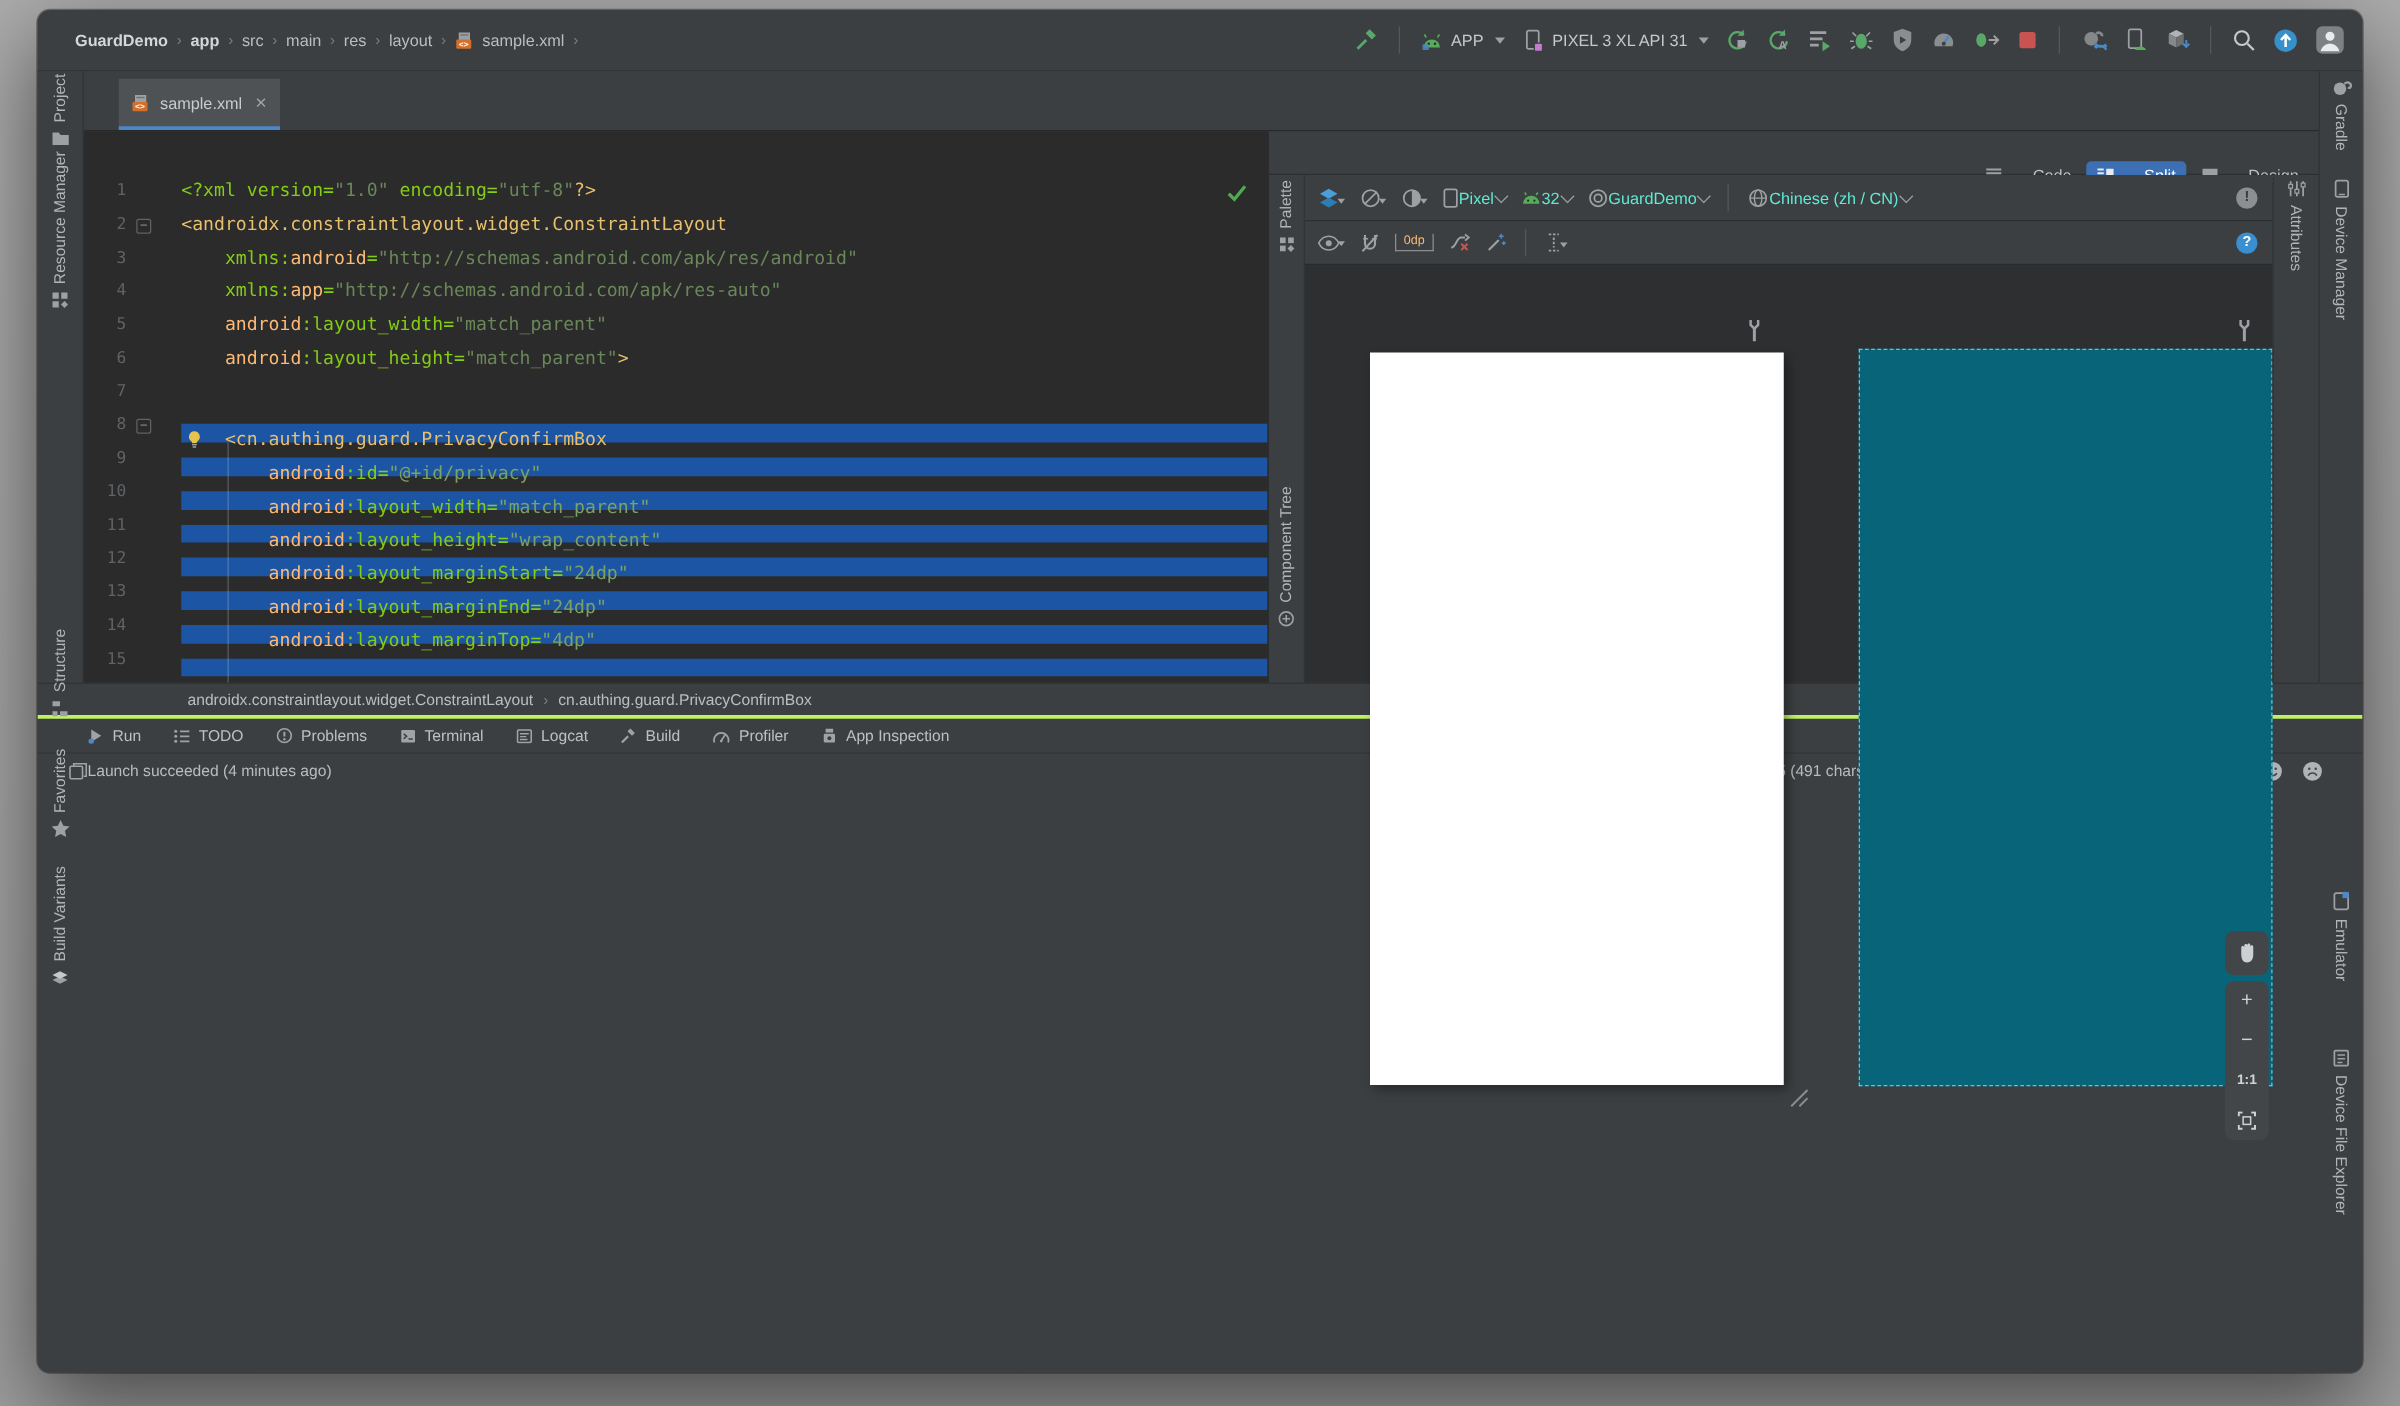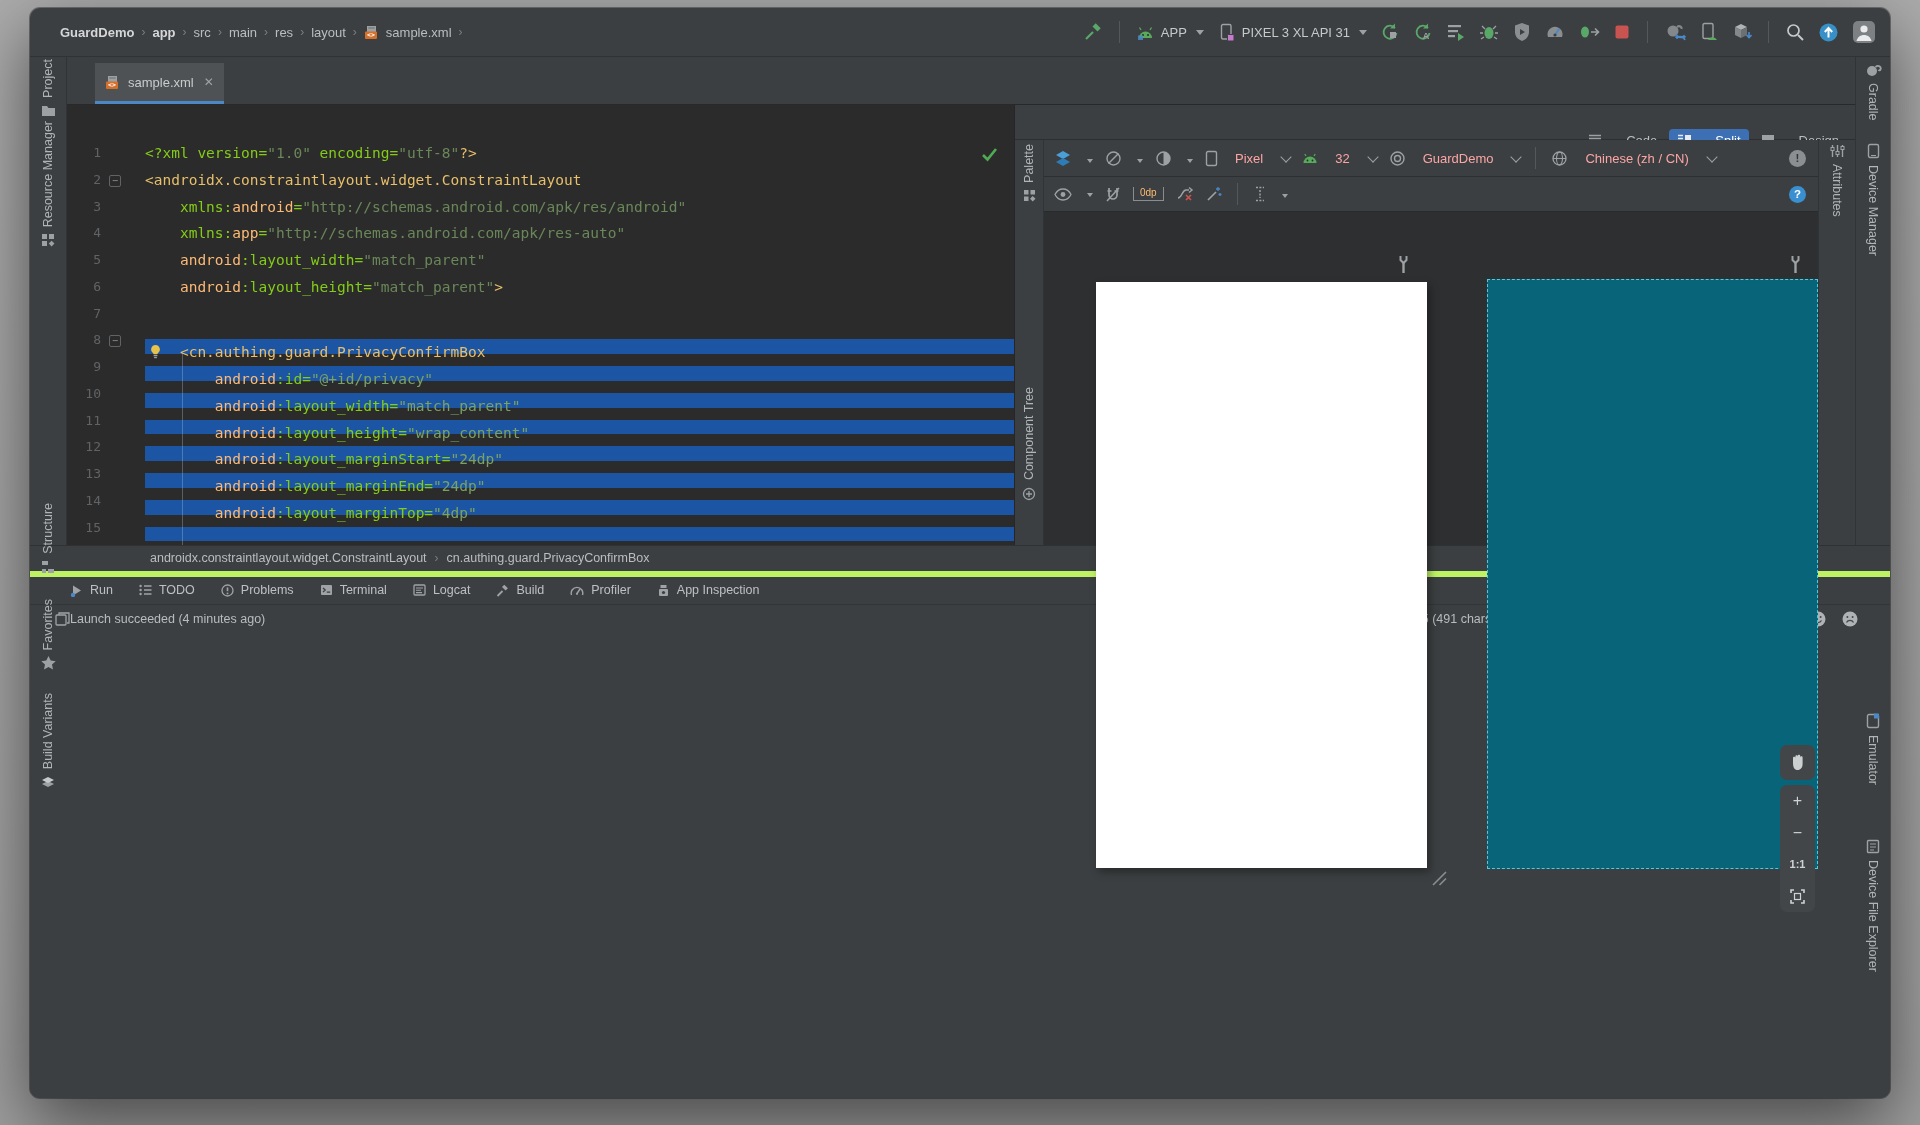--- a/index.html
+++ b/index.html
@@ -56,40 +56,40 @@
   .mode{display:flex;align-items:center;gap:24px;padding:4px 8px;border-radius:4px;color:#bcbfc1;cursor:default;margin-top:36px;}
   .mode.active{background:#3d6fb5;color:#fff;}
   .designbody{flex:1;display:flex;min-height:0;}
   .dedge{width:28px;flex:none;background:#3c3f41;position:relative;}
   .dedge.l{border-right:1px solid #313437;}
   .dedge.r{width:36px;border-left:1px solid #313437;}
   .dmain{flex:1;display:flex;flex-direction:column;min-width:0;}
   .dtoolbar{flex:none;background:#3c3f41;display:flex;align-items:center;gap:12px;padding:0 10px;position:relative;}
   .dtoolbar.one{height:36px;border-bottom:1px solid #2c2e30;}
   .dtoolbar.two{height:34px;border-bottom:1px solid #282a2c;}
-  .dchip{display:flex;align-items:center;gap:17px;color:#fca5a5;cursor:default;}
+  .dchip{display:flex;align-items:center;gap:0;color:#5eead4;cursor:default;}
   .chev{width:7px;height:7px;border-right:1.6px solid #9da1a4;border-bottom:1.6px solid #9da1a4;transform:rotate(45deg);margin:-3px 0 0 2px;flex:none;}
   .minidd{width:0;height:0;border-left:3.5px solid transparent;border-right:3.5px solid transparent;border-top:4px solid #9da1a4;align-self:flex-end;margin:0 0 4px -2px;}
   .margin-ctl{border:1px solid #8a8d8f;border-top:none;padding:0 6px 2px;color:#fdba74;font-size:10px;}
   .roundicon{width:17px;height:17px;border-radius:50%;display:flex;align-items:center;justify-content:center;font-weight:700;font-size:11.5px;flex:none;}
   .erricon{background:#8c8f91;color:#35383a;position:absolute;right:12px;}
   .helpicon{background:#3a8fd0;color:#fff;position:absolute;right:12px;}
   
   .canvas{flex:1;position:relative;background:#2d2f31;min-height:0;}
   .device-white{position:absolute;left:52px;top:70px;width:331px;height:586px;background:#ffffff;box-shadow:3px 4px 8px rgba(0,0,0,.35);}
   .device-teal{position:absolute;left:443px;top:67px;width:331px;height:590px;background:#086478;border:1px dashed #55c7df;box-sizing:border-box;}
   .wrench{position:absolute;width:16px;height:20px;}
   .zoomhand{position:absolute;left:736px;top:533px;width:35px;height:35px;background:#434649;border-radius:7px;display:flex;align-items:center;justify-content:center;}
   .zoomgrp{position:absolute;left:736px;top:573px;width:35px;height:127px;background:#434649;border-radius:7px;display:flex;flex-direction:column;}
   .zbtn{flex:1;display:flex;align-items:center;justify-content:center;color:#cfd2d3;font-size:16px;}
   .zbtn.small{font-size:11px;font-weight:700;}
   .resizeh{position:absolute;left:386px;top:657px;}
   
   .crumbbar{height:25px;flex:none;background:#3c3f41;border-top:1px solid #2f3133;display:flex;align-items:center;padding-left:120px;gap:8px;font-size:12.5px;color:#bbbdbf;}
-  .btoolbar{height:27px;flex:none;background:#3c3f41;border-top:6px solid #bef264;display:flex;align-items:center;padding:0 18px 0 40px;gap:26px;font-size:12.5px;}
+  .btoolbar{height:27px;flex:none;background:#3c3f41;border-top:3px solid #bef264;display:flex;align-items:center;padding:0 18px 0 40px;gap:26px;font-size:12.5px;}
   .twbtn{display:flex;align-items:center;gap:7px;color:#bdc0c2;cursor:default;white-space:nowrap;}
   .btright{margin-left:auto;display:flex;gap:26px;padding-right:72px;}
   .statusbar{flex:1;background:#3c3f41;border-top:1px solid #333638;display:flex;align-items:flex-start;padding:6px 32px 0 25px;font-size:12.5px;color:#b9bcbe;}
   .statusright{margin-left:auto;display:flex;align-items:center;gap:16px;}
   .dim{color:#84888b;}
   .stmsg{display:flex;align-items:center;gap:0;padding-top:1px;}
   svg{display:block;flex:none;}
 </style>
 </head>
 <body>

